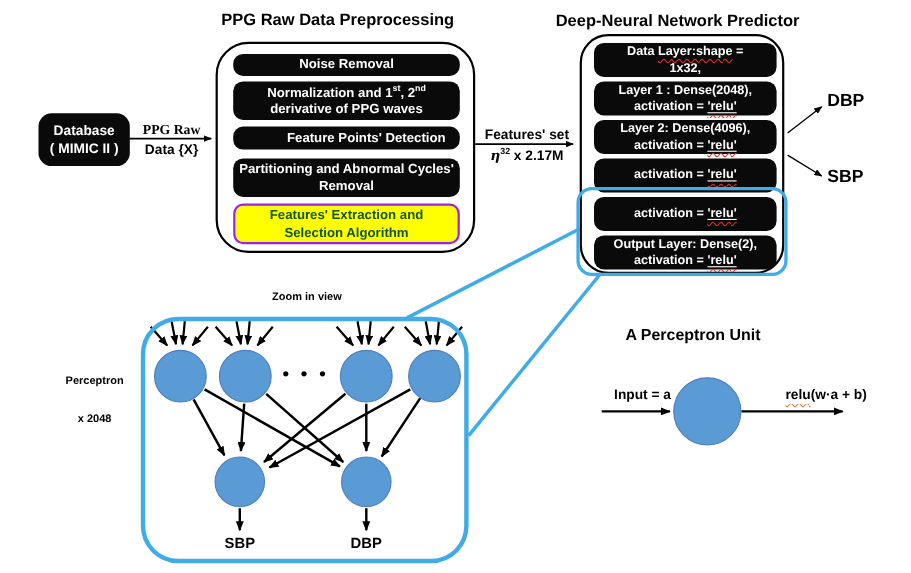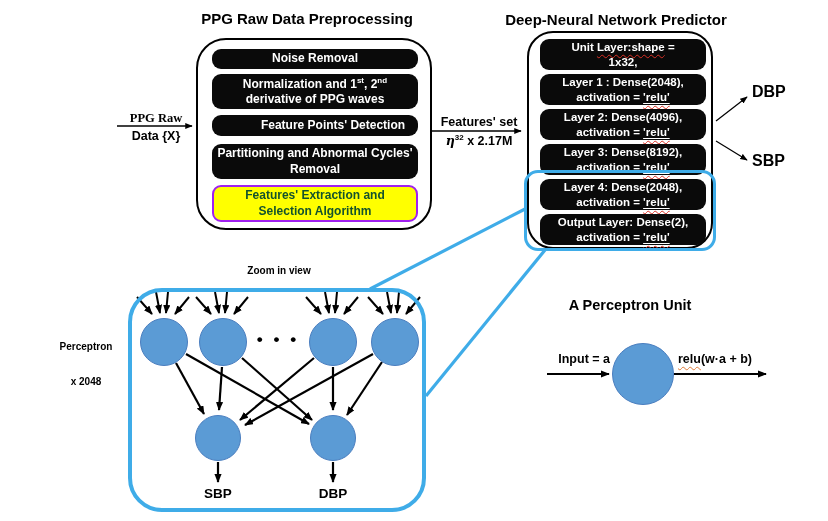--- a/index.html
+++ b/index.html
@@ -120,20 +120,24 @@
       <line x1="547" y1="374" x2="609" y2="374" marker-end="url(#ah)"></line>
       <line x1="674" y1="374" x2="766" y2="374" marker-end="url(#ah)"></line>
     </g>
   </svg>
 
   <div class="abs ttl" style="left:182px;top:10px;width:250px;">PPG Raw Data Preprocessing</div>
   <div class="abs ttl" style="left:491px;top:11px;width:250px;">Deep-Neural Network Predictor</div>
   <div class="abs ttl" style="left:223px;top:265px;width:112px;font-size:10px;">Zoom in view</div>
   <div class="abs ttl" style="left:554px;top:297px;width:152px;font-size:14.5px;">A Perceptron Unit</div>
 
+  <div class="abs blackbox" style="left:35px;top:103px;width:83px;height:48px;border-radius:12px;font-size:12.5px;">
+    <span>Database</span>
+    <span>( MIMIC II )</span>
+  </div>
 
   <div class="abs lbl" style="left:119px;top:111px;width:74px;font-family:Liberation Serif, serif;">PPG Raw</div>
   <div class="abs lbl" style="left:119px;top:129px;width:74px;">Data {X}</div>
 
   <div class="abs container" style="left:196px;top:38px;width:236px;height:192px;border-radius:30px;">
     <div class="blackbox prepbox" style="top:9px;height:20px;">
       <span>Noise Removal</span>
     </div>
     <div class="blackbox prepbox" style="top:34px;height:35px;">
       <div><span>Normalization and 1</span><sup>st</sup><span>, 2</span><sup>nd</sup><span> derivative of PPG waves</span></div>
@@ -147,37 +151,35 @@
     <div class="blackbox prepbox yellowbox" style="top:145px;height:37px;">
       <span>Features' Extraction and Selection Algorithm</span>
     </div>
   </div>
 
   <div class="abs lbl" style="left:434px;top:115px;width:90px;">Features' set</div>
   <div class="abs lbl" style="left:434px;top:133px;width:90px;"><span class="eta">η</span><sup>32</sup><span> x 2.17M</span></div>
 
   <div class="abs container" style="left:527px;top:31px;width:186px;height:218px;border-radius:26px;">
     <div class="blackbox dnnbox" style="top:6px;height:31px;">
-      <div><span>Unit </span><span class="sq-red">Layer:shape</span><span> =</span></div>
+      <div><span>Data </span><span class="sq-red">Layer:shape</span><span> =</span></div>
       <div>1x32,</div>
     </div>
     <div class="blackbox dnnbox" style="top:41px;height:31px;">
       <div>Layer 1 : Dense(2048),</div>
       <div><span>activation = </span><span class="u-white"><span class="sq-red">'relu'</span></span></div>
     </div>
     <div class="blackbox dnnbox" style="top:76px;height:31px;">
       <div>Layer 2: Dense(4096),</div>
       <div><span>activation = </span><span class="u-white"><span class="sq-red">'relu'</span></span></div>
     </div>
     <div class="blackbox dnnbox" style="top:111px;height:31px;">
-      <div>Layer 3: Dense(8192),</div>
       <div><span>activation = </span><span class="u-white"><span class="sq-red">'relu'</span></span></div>
     </div>
     <div class="blackbox dnnbox" style="top:146px;height:31px;">
-      <div>Layer 4: Dense(2048),</div>
       <div><span>activation = </span><span class="u-white"><span class="sq-red">'relu'</span></span></div>
     </div>
     <div class="blackbox dnnbox" style="top:181px;height:31px;">
       <div>Output Layer: Dense(2),</div>
       <div><span>activation = </span><span class="u-white"><span class="sq-red">'relu'</span></span></div>
     </div>
   </div>
 
   <div class="highlight" style="left:524px;top:170px;width:192px;height:81px;"></div>
 
@@ -198,15 +200,15 @@
   <div class="abs dots" style="left:255px;top:330px;width:46px;text-align:center;">•  •  •</div>
 
   <div class="node" style="left:195px;top:415px;width:46px;height:46px;"></div>
   <div class="node" style="left:310px;top:415px;width:46px;height:46px;"></div>
 
   <div class="abs lbl" style="left:193px;top:486px;width:50px;font-size:13.5px;">SBP</div>
   <div class="abs lbl" style="left:308px;top:486px;width:50px;font-size:13.5px;">DBP</div>
 
   <div class="abs lbl" style="left:538px;top:352px;width:72px;text-align:right;">Input = a</div>
   <div class="node" style="left:612px;top:343px;width:62px;height:62px;"></div>
-  <div class="abs lbl" style="left:678px;top:352px;width:110px;text-align:left;"><span class="sq-orange">relu</span><span>(w·a + b)</span></div>
+  <div class="abs lbl" style="left:678px;top:352px;width:110px;text-align:right;"><span class="sq-orange">relu</span><span>(w·a + b)</span></div>
 
 </div>
 
 </body></html>

